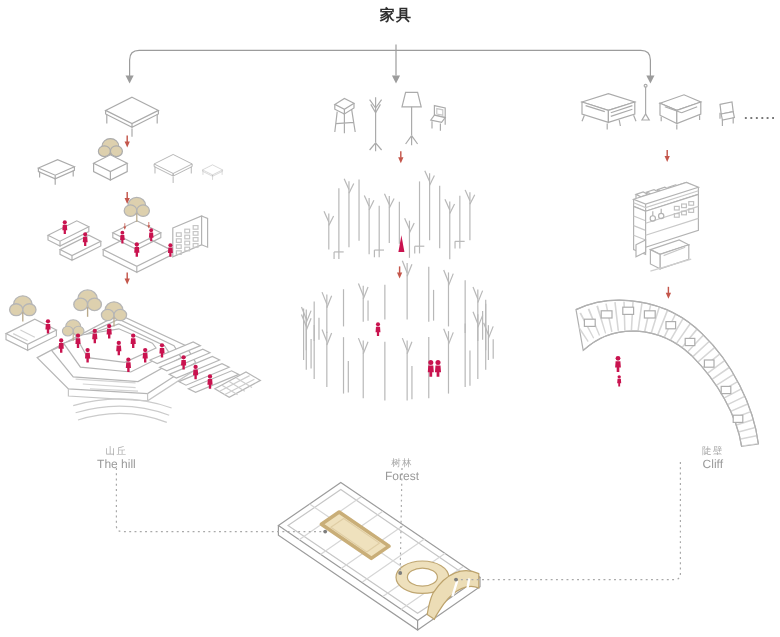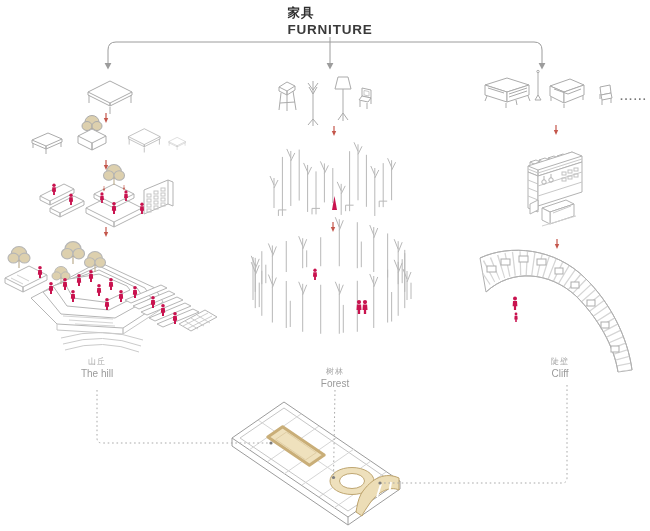--- a/index.html
+++ b/index.html
@@ -1,22 +1,22 @@
 <!DOCTYPE html>
 <html><head>
 <meta charset="utf-8">
 <style>
   html,body{margin:0;padding:0;background:#fff;}
   .canvas{position:relative;width:650px;height:531px;background:#fff;overflow:hidden;
           font-family:"Liberation Sans", sans-serif;}
   .abs{position:absolute;}
-  .title-block{left:330px;top:6px;transform:translateX(-50%);text-align:left;line-height:1.25;}
+  .title-block{left:330px;top:6px;transform:translateX(-50%);text-align:right;line-height:1.25;}
   .title-zh{font-size:12.5px;font-weight:700;color:#2e2e2e;letter-spacing:1px;}
   .title-en{font-size:13.5px;font-weight:600;color:#3a3a3a;letter-spacing:.8px;}
-  .col-label{transform:translateX(-50%);text-align:center;line-height:1.3;}
+  .col-label{transform:translateX(-50%);text-align:center;line-height:1.3;margin-top:14px;}
   .lbl-zh{font-size:8px;color:#a8a8a8;letter-spacing:1px;}
   .lbl-en{font-size:10px;color:#9a9a9a;}
   .dots{font-size:11px;font-weight:700;color:#777;letter-spacing:1.5px;}
   svg{position:absolute;left:0;top:0;}
 </style>
 </head>
 <body>
 
 <div class="canvas">
 
@@ -417,30 +417,29 @@
     </g>
     <g fill="#7d7d7d">
       <circle cx="271" cy="443" r="1.6"></circle>
       <circle cx="333.5" cy="477.5" r="1.6"></circle>
       <circle cx="380" cy="483" r="1.6"></circle>
     </g>
   </svg>
 
   <div class="abs title-block">
     <div class="title-zh">家具</div>
-    <div class="title-en">FURNITURE</div>
   </div>
 
   <div class="abs col-label" style="left:97px;top:357px">
     <div class="lbl-zh">山丘</div>
     <div class="lbl-en">The hill</div>
   </div>
   <div class="abs col-label" style="left:335px;top:367px">
     <div class="lbl-zh">树林</div>
     <div class="lbl-en">Forest</div>
   </div>
-  <div class="abs col-label" style="left:560px;top:357px">
+  <div class="abs col-label" style="left:594px;top:357px">
     <div class="lbl-zh">陡壁</div>
     <div class="lbl-en">Cliff</div>
   </div>
 
   <div class="abs dots" style="left:620px;top:90px">......</div>
 </div>
 
 </body></html>

